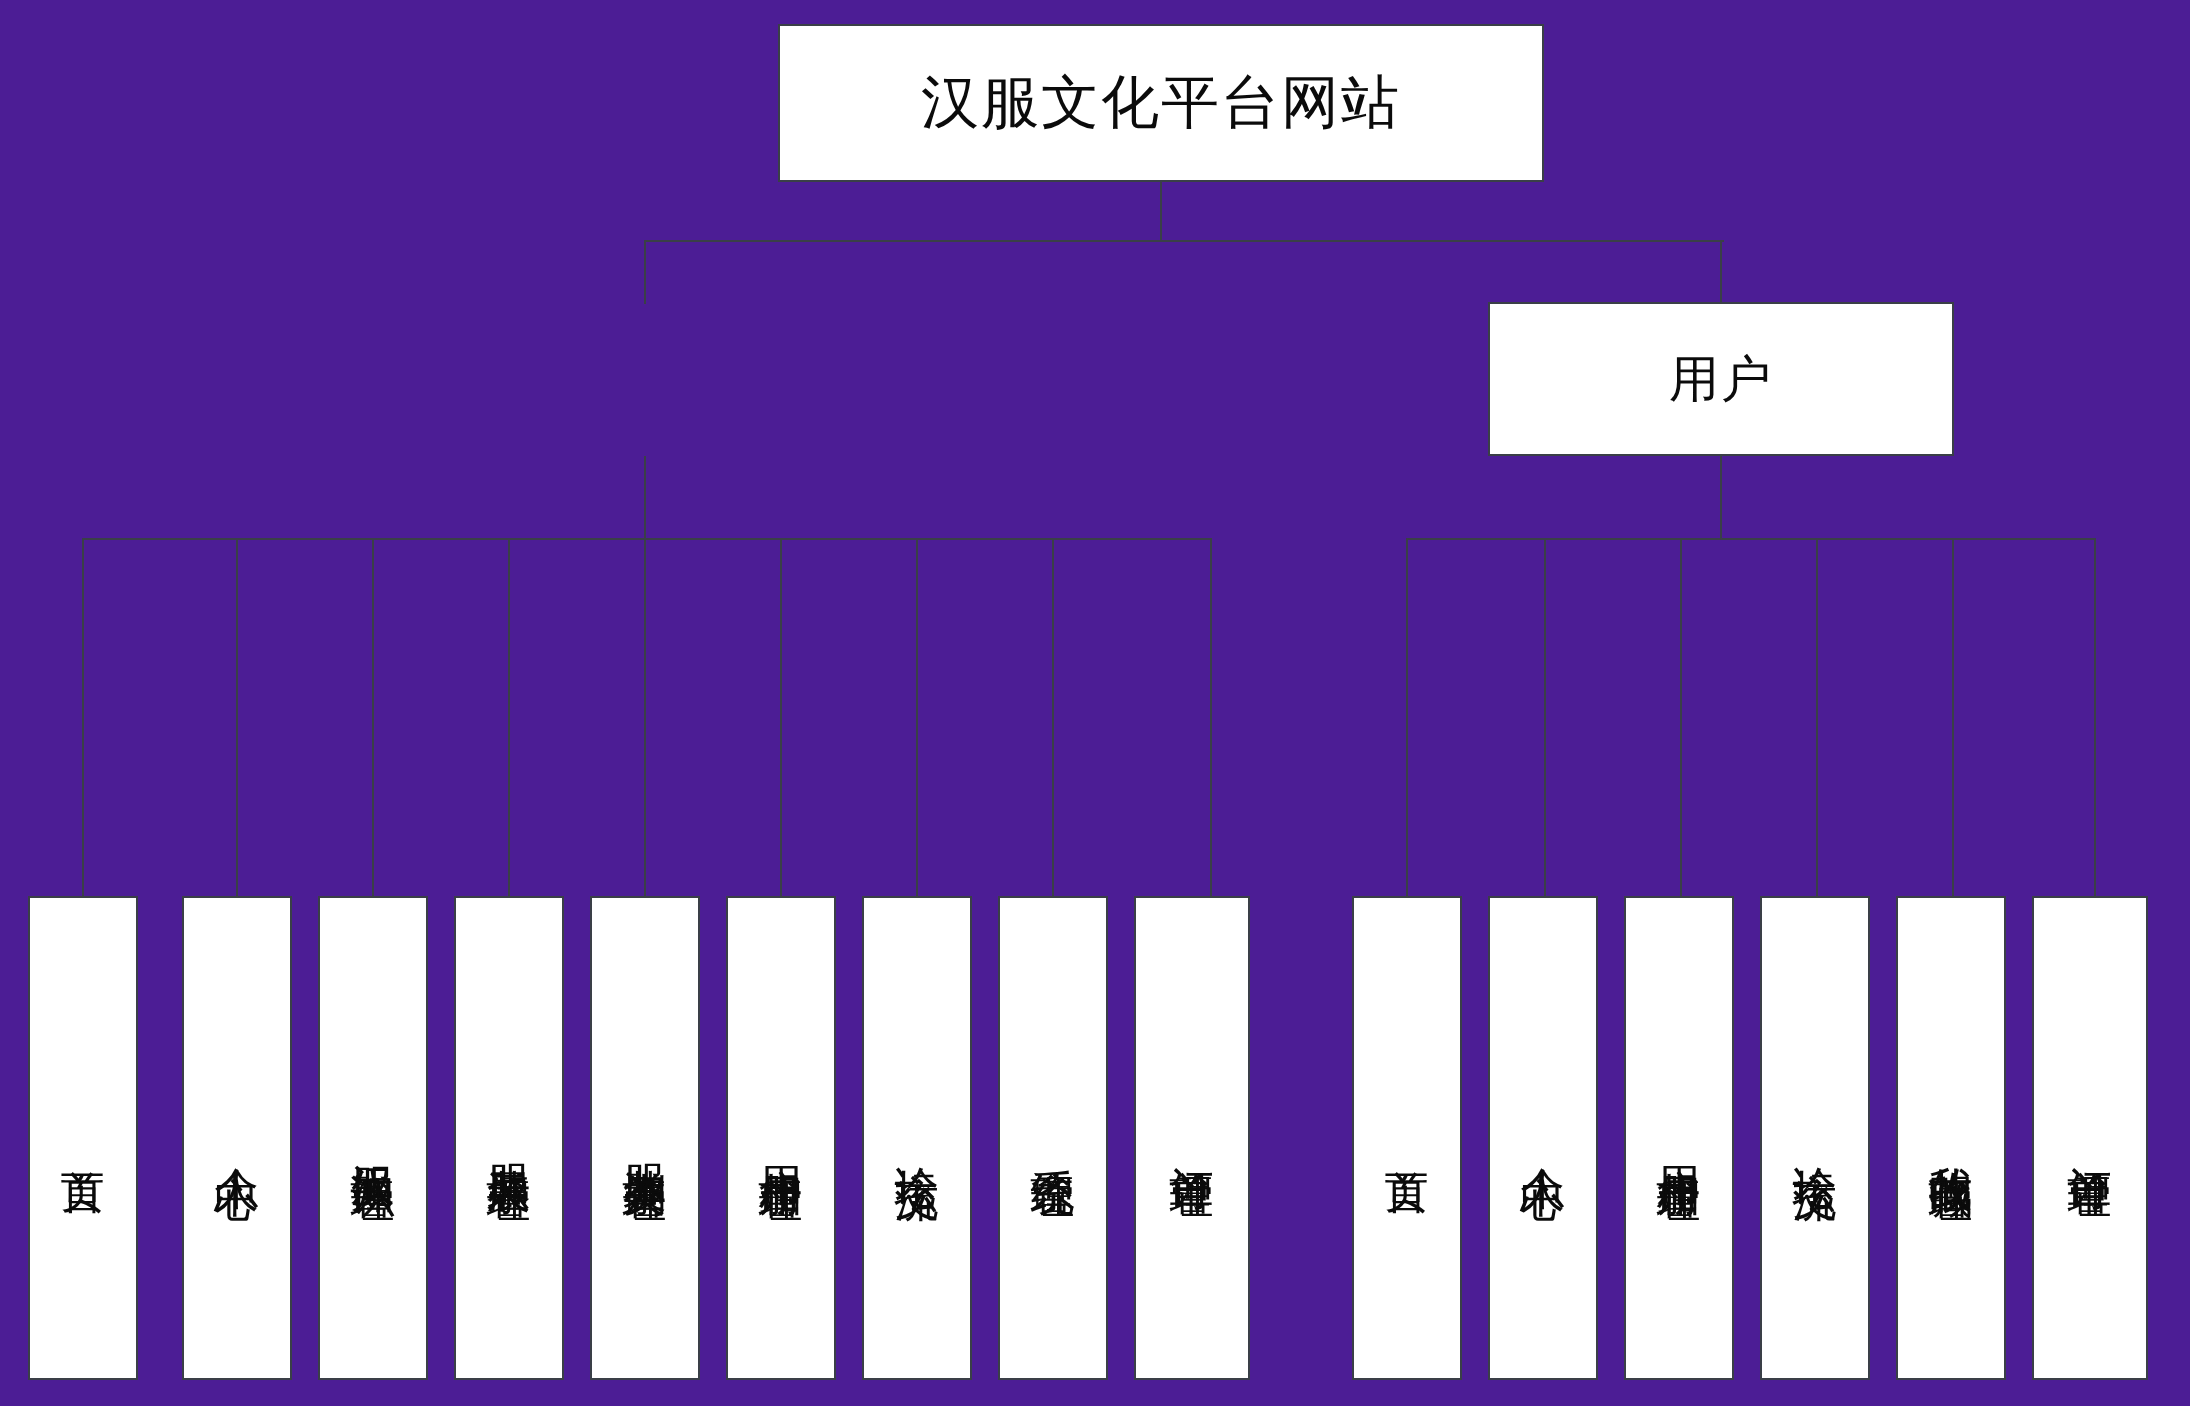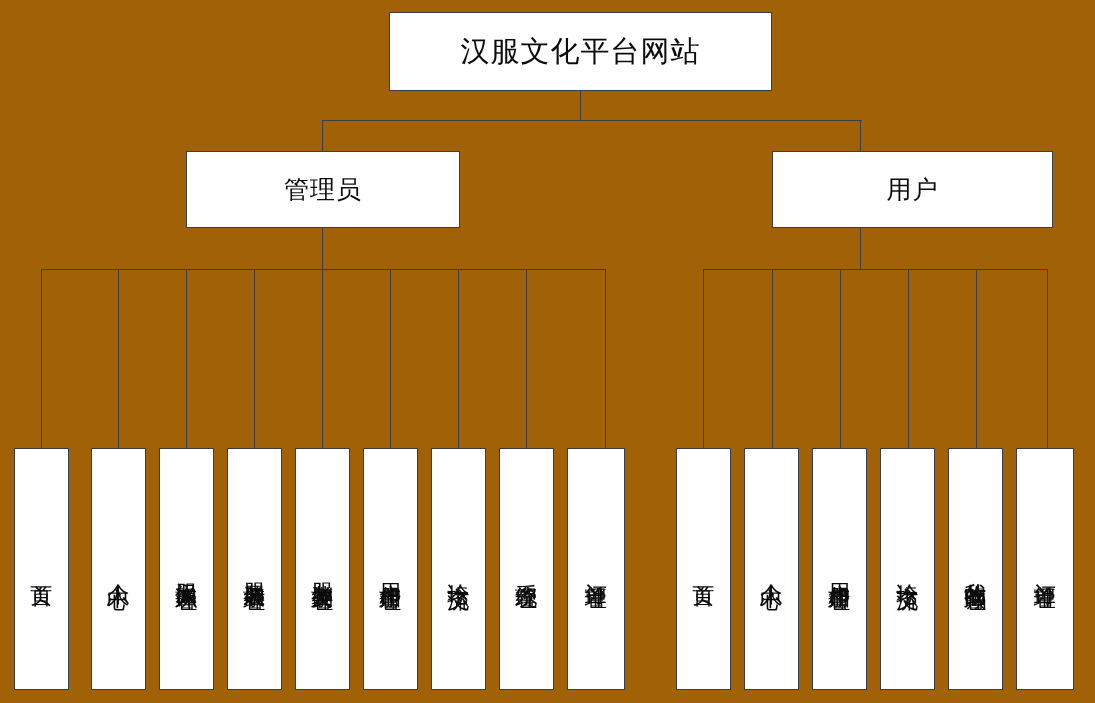--- a/index.html
+++ b/index.html
@@ -7,21 +7,21 @@
     padding: 0;
     background: #ffffff;
   }
   body {
     font-family: "Liberation Sans", "DejaVu Sans", sans-serif;
   }
   #canvas {
     position: relative;
     width: 1095px;
     height: 703px;
-    background: #a16207;
+    background: #4c1d95;
     overflow: hidden;
   }
   .node {
     position: absolute;
     box-sizing: border-box;
     border: 1.4px solid #3a3f47;
     background: #ffffff;
     display: flex;
     align-items: center;
     justify-content: center;
@@ -75,25 +75,22 @@
 
   <div class="node node-root" style="left:389px; top:12px; width:383px; height:79px;">
     <span>汉服文化平台网站</span>
   </div>
 
   <div class="conn conn-v" style="left:580px; top:91px; height:30px;"></div>
   <div class="conn conn-h" style="left:322px; top:120px; width:540px;"></div>
   <div class="conn conn-v" style="left:322px; top:120px; height:32px;"></div>
   <div class="conn conn-v" style="left:860px; top:120px; height:32px;"></div>
 
-  <div class="node node-l2" style="left:186px; top:151px; width:274px; height:77px;">
-    <span>管理员</span>
-  </div>
 
-  <div class="node node-l2" style="left:772px; top:151px; width:281px; height:77px;">
+  <div class="node node-l2" style="left:744px; top:151px; width:233px; height:77px;">
     <span>用户</span>
   </div>
 
   <div class="conn conn-v" style="left:322px; top:228px; height:42px;"></div>
   <div class="conn conn-h" style="left:41px; top:269px; width:565px;"></div>
 
   <div class="conn conn-v" style="left:41px;  top:269px; height:180px;"></div>
   <div class="conn conn-v" style="left:118px; top:269px; height:180px;"></div>
   <div class="conn conn-v" style="left:186px; top:269px; height:180px;"></div>
   <div class="conn conn-v" style="left:254px; top:269px; height:180px;"></div>

